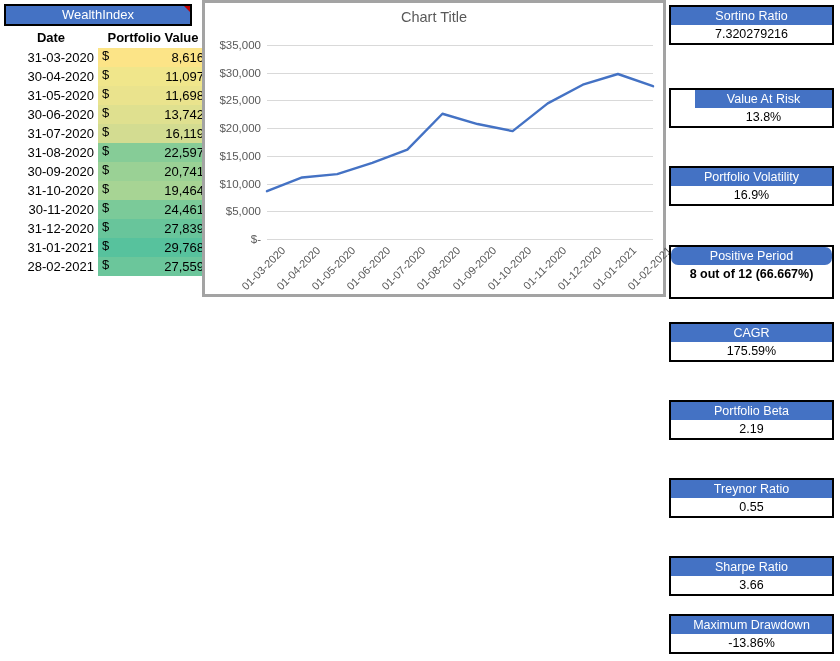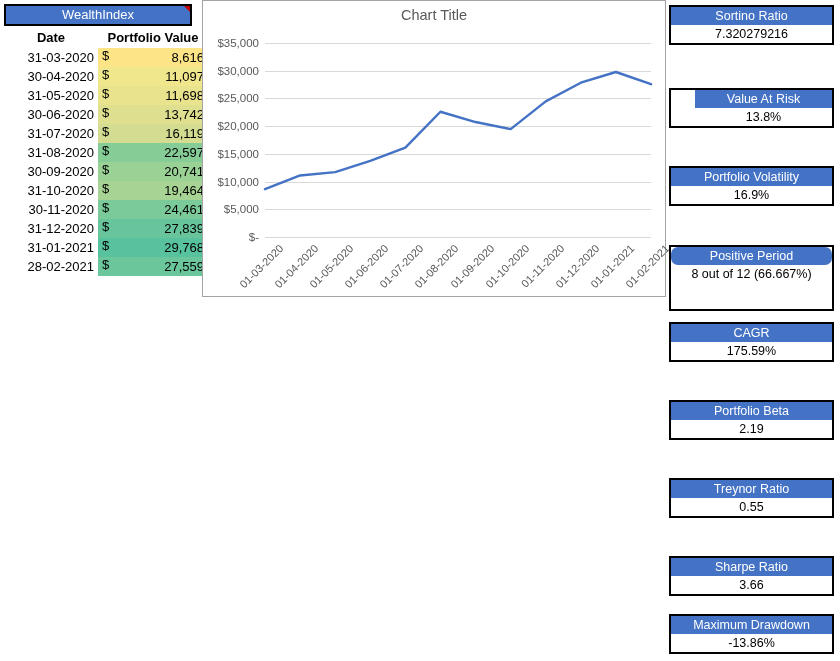--- a/index.html
+++ b/index.html
@@ -67,21 +67,21 @@
     position:absolute;
     left:4px;
     top:0;
   }
 
   
   #chart-frame{
     position:absolute;
     left:202px; top:0px;
     width:464px; height:297px;
-    border:1px solid #a3a3a3;
+    border:3px solid #a3a3a3;
     background:#ffffff;
     box-sizing:border-box;
   }
   #chart-title{
     position:absolute;
     left:0; top:6px; width:100%;
     text-align:center;
     font-size:14.5px;
     color:#595959;
   }
@@ -264,21 +264,21 @@
     <div class="metric-card" style="top: 88px; padding-left: 24px;">
       <div class="metric-head" style="background: rgb(68, 114, 196);">Value At Risk</div>
       <div class="metric-body" style="height: 18px;">13.8%</div>
     </div>
     <div class="metric-card" style="top: 166px;">
       <div class="metric-head" style="background: rgb(68, 114, 196);">Portfolio Volatility</div>
       <div class="metric-body" style="height: 18px;">16.9%</div>
     </div>
     <div class="metric-card" style="top: 245px;">
       <div class="metric-head" style="background: rgb(68, 114, 196); border-radius: 7px;">Positive Period</div>
-      <div class="metric-body" style="height: 44px;">8 out of 12 (66.667%)</div>
+      <div class="metric-body" style="height: 32px; font-weight: bold;">8 out of 12 (66.667%)</div>
     </div>
     <div class="metric-card" style="top: 322px;">
       <div class="metric-head" style="background: rgb(68, 114, 196);">CAGR</div>
       <div class="metric-body" style="height: 18px;">175.59%</div>
     </div>
     <div class="metric-card" style="top: 400px;">
       <div class="metric-head" style="background: rgb(68, 114, 196);">Portfolio Beta</div>
       <div class="metric-body" style="height: 18px;">2.19</div>
     </div>
     <div class="metric-card" style="top: 478px;">

